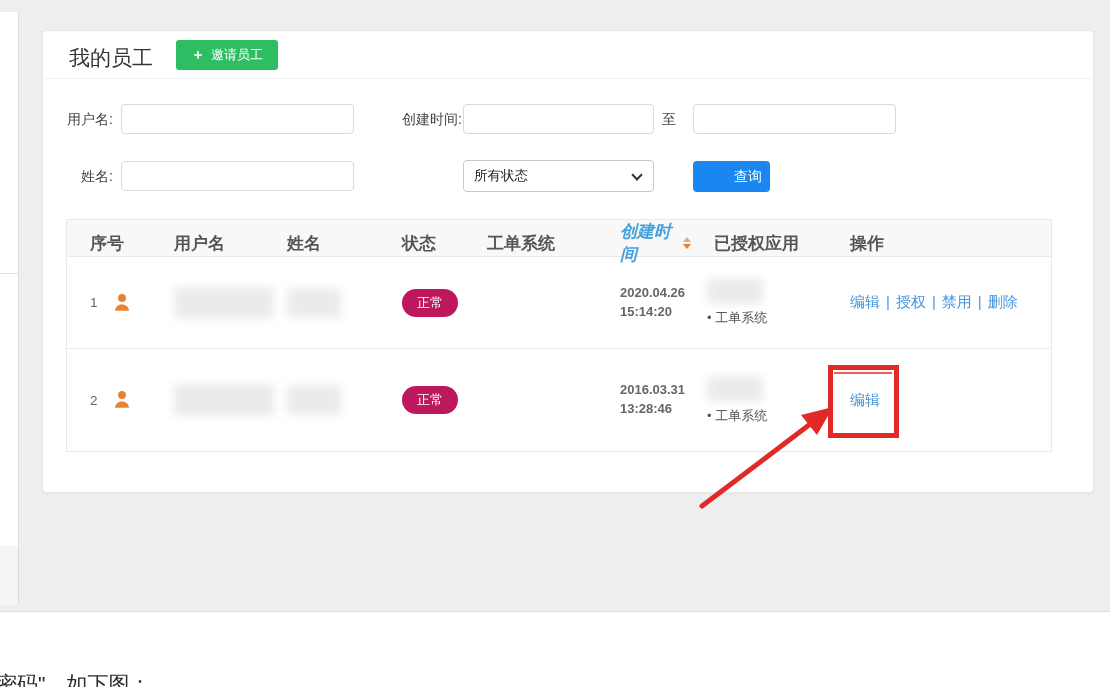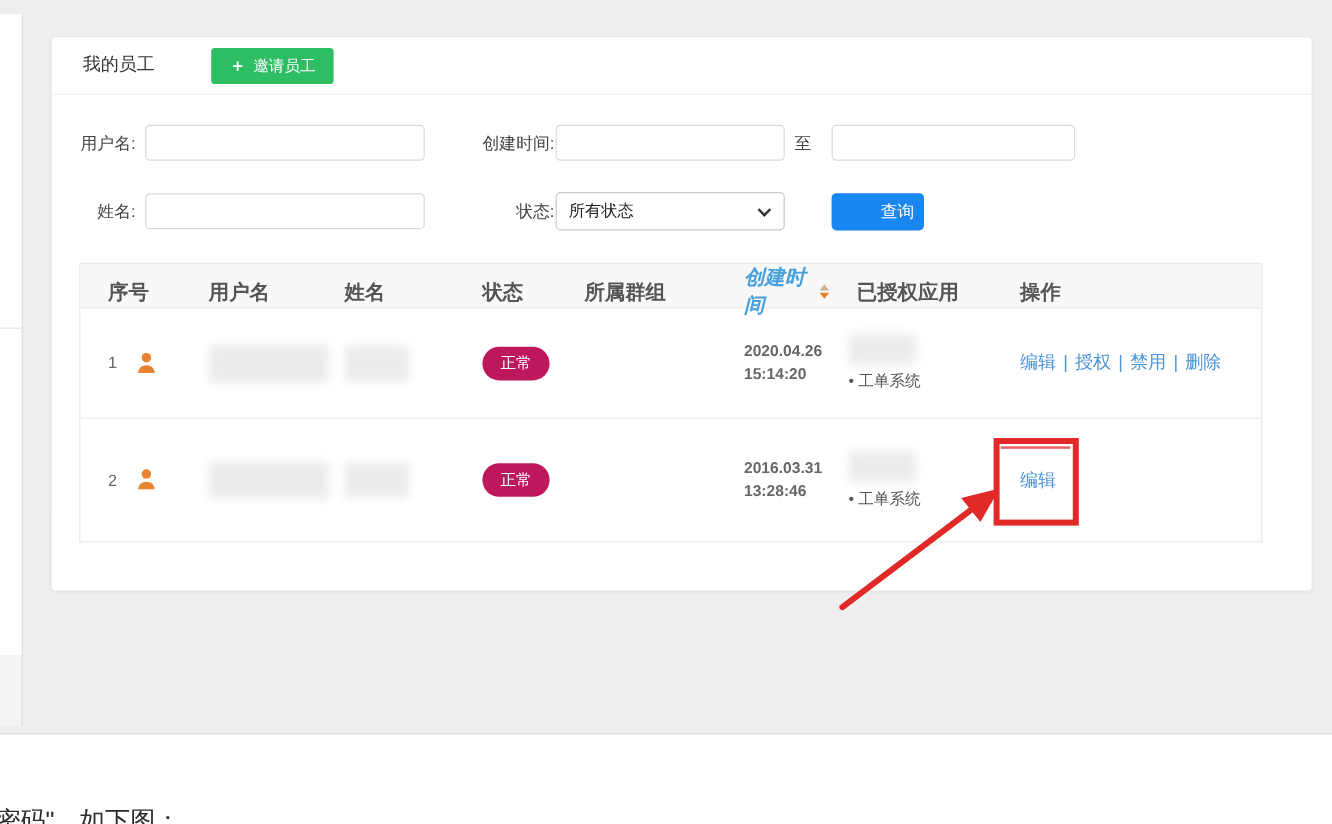--- a/index.html
+++ b/index.html
@@ -12,21 +12,21 @@
   .sliver { position:absolute; left:0; top:12px; width:19px; height:534px;
     background:#fff; border-right:1px solid #dcdcdc; }
   .sliver-divider { position:absolute; left:0; top:261px; width:18px; height:1px; background:#e3e3e3; }
   .sliver-foot { position:absolute; left:0; top:546px; width:19px; height:59px;
     background:#f4f4f5; border-right:1px solid #dcdcdc; }
 
   
   .card { position:absolute; left:42px; top:30px; width:1052px; height:463px;
     background:#fff; border:1px solid #e7e7e7; border-radius:4px; box-shadow:0 1px 2px rgba(0,0,0,.04); }
   .card-header { position:absolute; left:0; top:0; width:100%; height:48px; border-bottom:1px solid #f1f1f1; }
-  .card-title { position:absolute; left:26px; top:13px; font-size:15px; color:#333; }
+  .card-title { position:absolute; left:26px; top:13px; font-size:21px; color:#333; }
   .btn-invite { position:absolute; left:133px; top:9px; height:30px; padding:0 15px;
     background:#2dbd62; color:#fff; font-size:13px; border:none; border-radius:3px;
     display:flex; align-items:center; gap:6px; cursor:pointer; }
   .btn-invite .plus { font-size:14px; font-weight:bold; }
 
   
   .flabel { position:absolute; height:30px; line-height:30px; font-size:14px; color:#444; text-align:right; }
   .finput { position:absolute; height:30px; border:1px solid #d9d9d9; border-radius:4px;
     font-size:13px; padding:0 8px; color:#333; background:#fff; }
   .row1 { top:73px; } .row2 { top:130px; }
@@ -105,34 +105,33 @@
 
     <div class="flabel row1 lab-username">用户名:</div>
     <input class="finput row1 inp-username" value="" style="">
     <div class="flabel row1 lab-created">创建时间:</div>
     <input class="finput row1 inp-created-from" value="" style="">
     <div class="flabel row1 lab-to">至</div>
     <input class="finput row1 inp-created-to" value="" style="">
 
     <div class="flabel row2 lab-name">姓名:</div>
     <input class="finput row2 inp-name" value="" style="">
-    <div class="flabel row2 lab-status">状态:</div>
     <div class="sel-status">
       <span>所有状态</span>
       <span class="chev"></span>
     </div>
     <button class="btn-search">查询</button>
 
     <div class="tbl">
       <div class="tr thead">
         <div class="th">序号</div>
         <div class="th">用户名</div>
         <div class="th">姓名</div>
         <div class="th">状态</div>
-        <div class="th">所属群组</div>
+        <div class="th">工单系统</div>
         <div class="th th-sorted">
           <span>创建时间</span>
           <span class="sorter">
             <span class="caret-up"></span>
             <span class="caret-down"></span>
           </span>
         </div>
         <div class="th">已授权应用</div>
         <div class="th">操作</div>
       </div>

